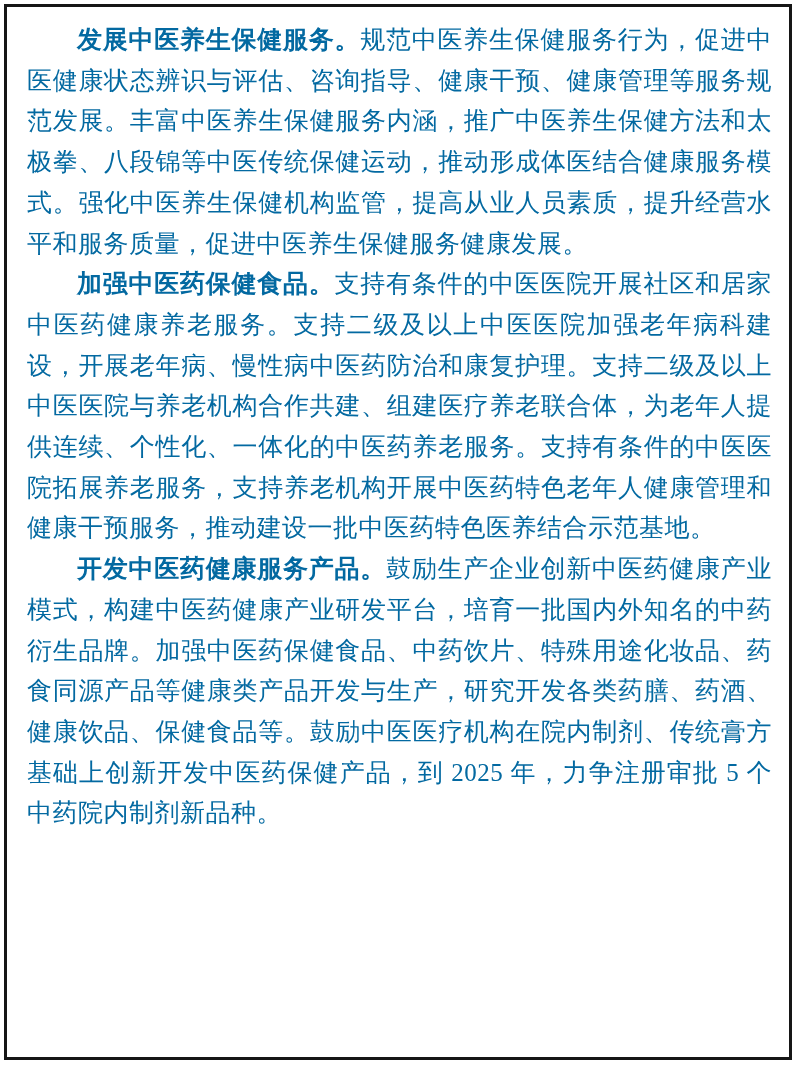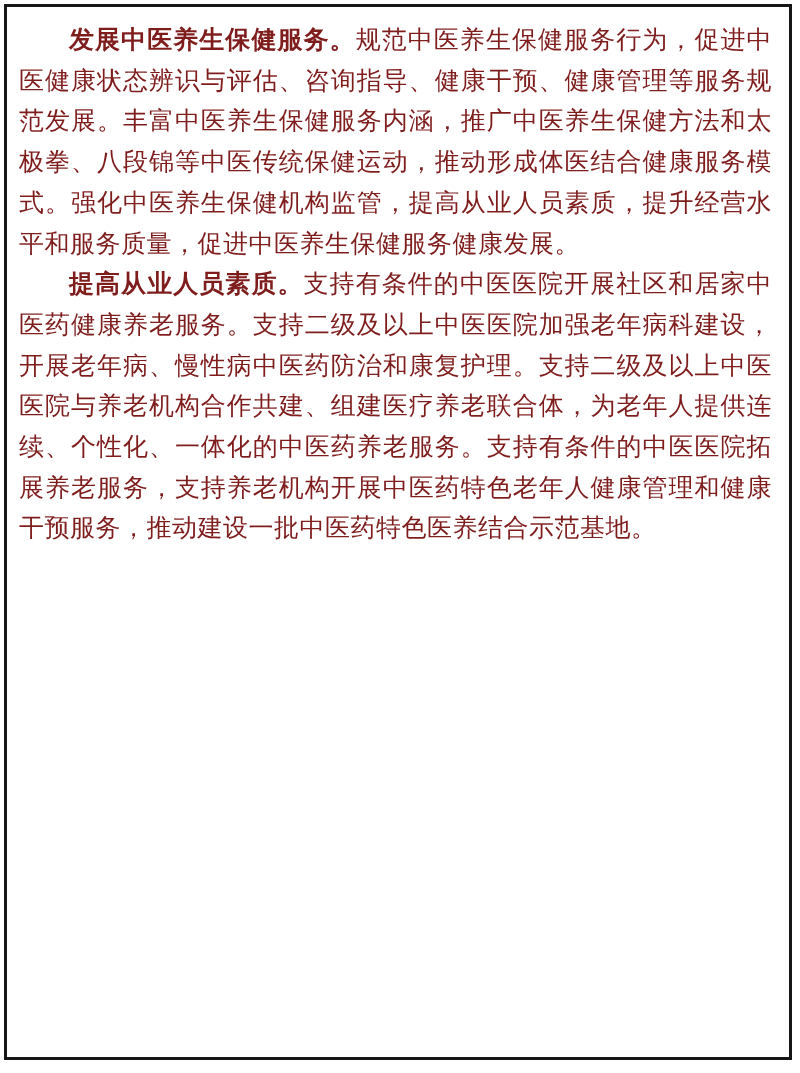--- a/index.html
+++ b/index.html
@@ -20,22 +20,22 @@
     width: 788px;
     height: 1056px;
     box-sizing: border-box;
     border: 3px solid #161616;
     background: #ffffff;
   }
   .content {
     box-sizing: border-box;
     width: 100%;
     height: 100%;
-    padding: 13px 17px 0 12px;
-    color: #7f1d1d;
+    padding: 13px 17px 0 20px;
+    color: #0369a1;
     font-size: 25px;
     line-height: 40.7px;
     text-align: justify;
     text-justify: inter-character;
     overflow: hidden;
   }
   p.para {
     margin: 0;
     padding: 0;
     text-indent: 2em;
@@ -46,18 +46,19 @@
   }
 </style>
 </head>
 <body>
 
 <div class="sheet">
   <div class="content">
 
     <p class="para"><span class="lead">发展中医养生保健服务。</span><span>规范中医养生保健服务行为，促进中医健康状态辨识与评估、咨询指导、健康干预、健康管理等服务规范发展。丰富中医养生保健服务内涵，推广中医养生保健方法和太极拳、八段锦等中医传统保健运动，推动形成体医结合健康服务模式。强化中医养生保健机构监管，提高从业人员素质，提升经营水平和服务质量，促进中医养生保健服务健康发展。</span></p>
 
-    <p class="para"><span class="lead">提高从业人员素质。</span><span>支持有条件的中医医院开展社区和居家中医药健康养老服务。支持二级及以上中医医院加强老年病科建设，开展老年病、慢性病中医药防治和康复护理。支持二级及以上中医医院与养老机构合作共建、组建医疗养老联合体，为老年人提供连续、个性化、一体化的中医药养老服务。支持有条件的中医医院拓展养老服务，支持养老机构开展中医药特色老年人健康管理和健康干预服务，推动建设一批中医药特色医养结合示范基地。</span></p>
+    <p class="para"><span class="lead">加强中医药保健食品。</span><span>支持有条件的中医医院开展社区和居家中医药健康养老服务。支持二级及以上中医医院加强老年病科建设，开展老年病、慢性病中医药防治和康复护理。支持二级及以上中医医院与养老机构合作共建、组建医疗养老联合体，为老年人提供连续、个性化、一体化的中医药养老服务。支持有条件的中医医院拓展养老服务，支持养老机构开展中医药特色老年人健康管理和健康干预服务，推动建设一批中医药特色医养结合示范基地。</span></p>
 
+    <p class="para"><span class="lead">开发中医药健康服务产品。</span><span>鼓励生产企业创新中医药健康产业模式，构建中医药健康产业研发平台，培育一批国内外知名的中药衍生品牌。加强中医药保健食品、中药饮片、特殊用途化妆品、药食同源产品等健康类产品开发与生产，研究开发各类药膳、药酒、健康饮品、保健食品等。鼓励中医医疗机构在院内制剂、传统膏方基础上创新开发中医药保健产品，到 2025 年，力争注册审批 5 个中药院内制剂新品种。</span></p>
 
 
   </div>
 </div>
 
 </body></html>

